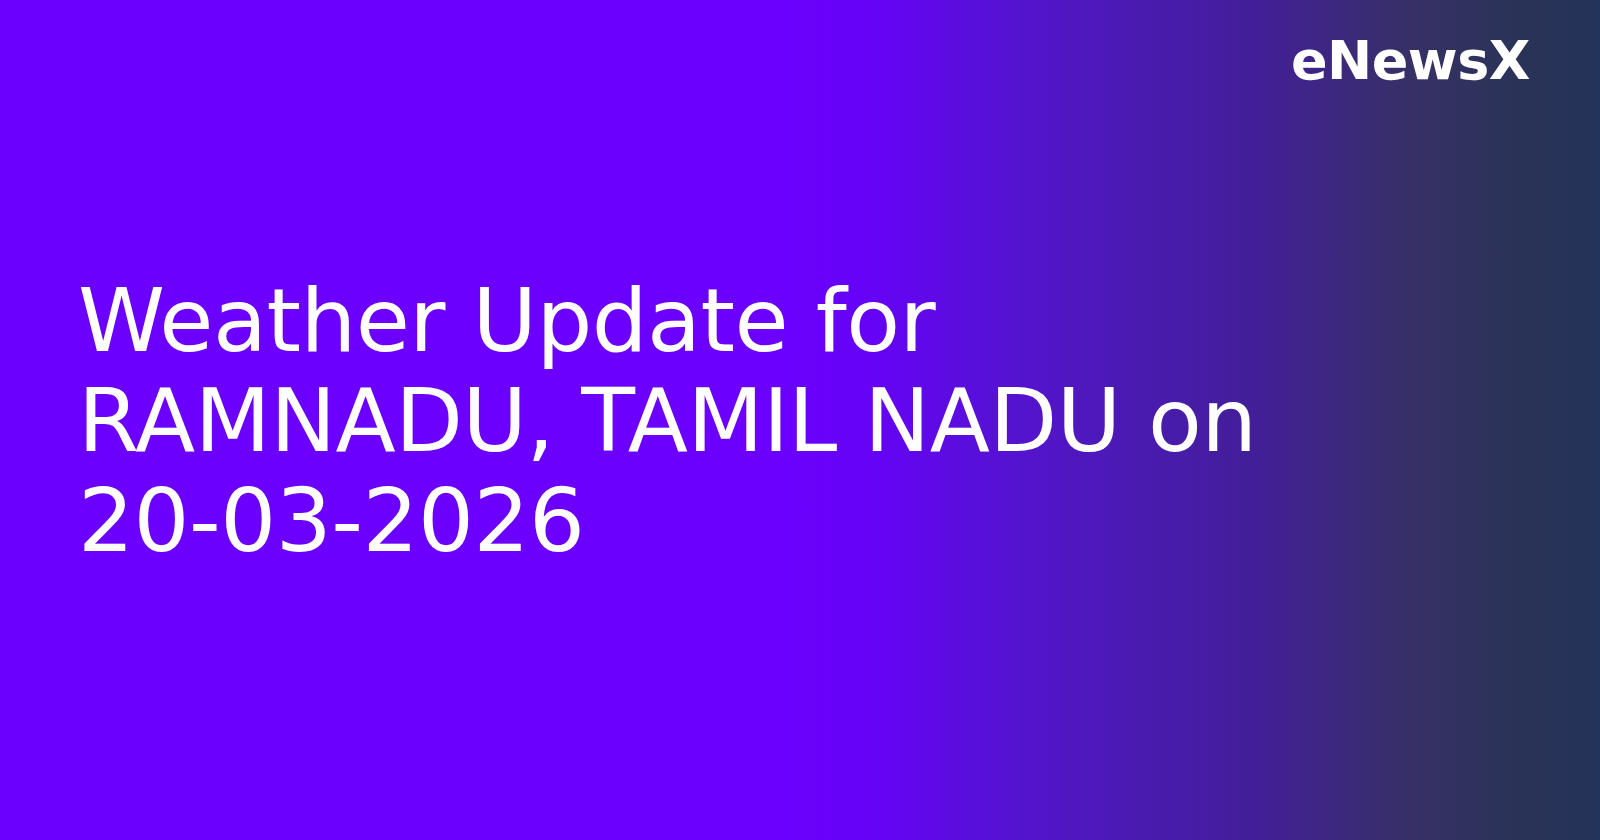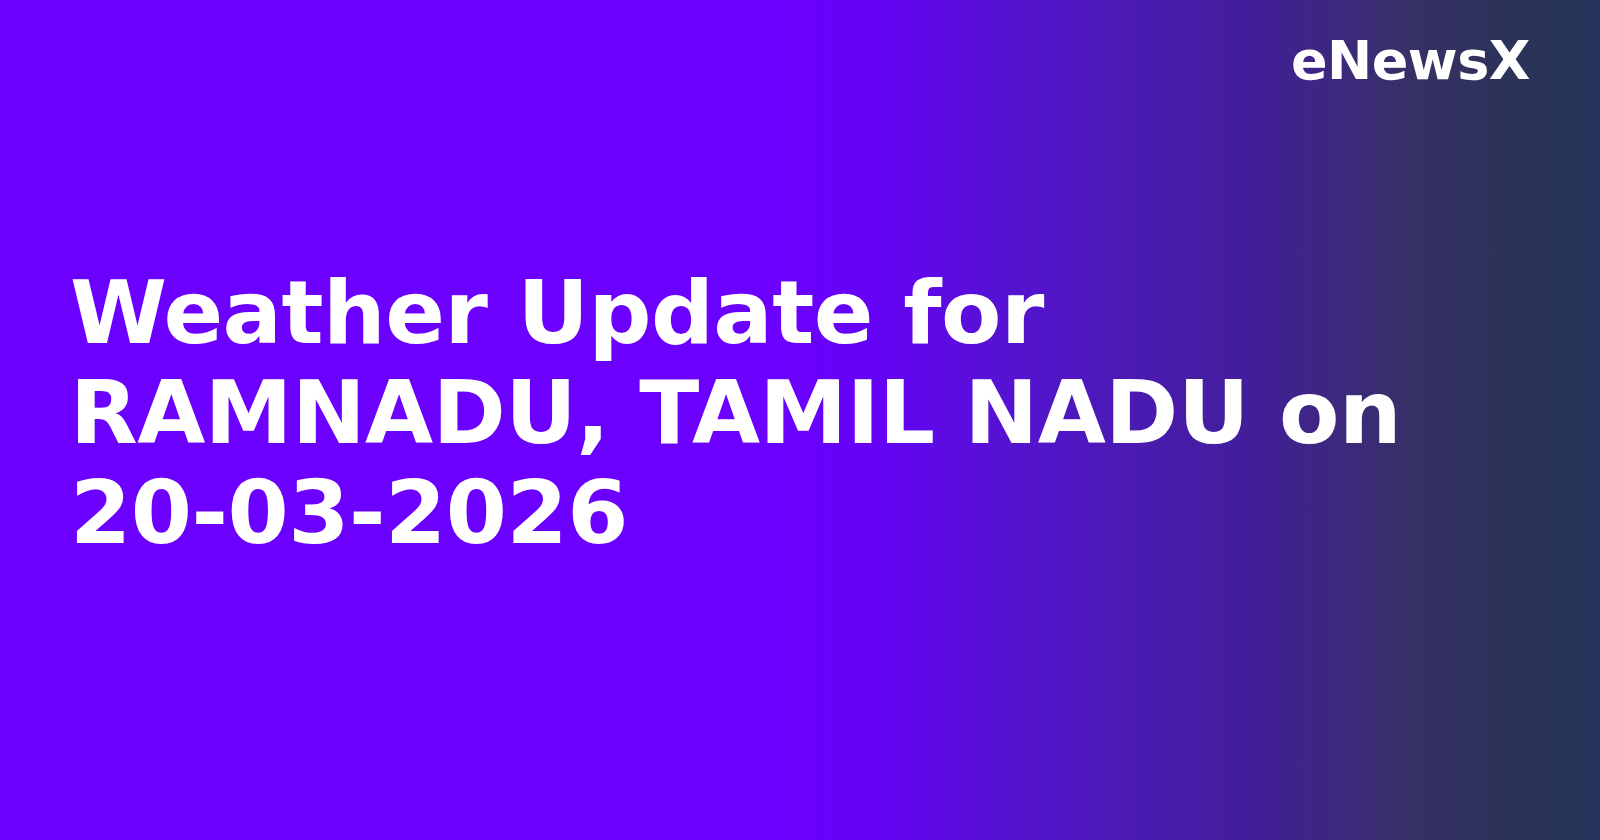--- a/index.html
+++ b/index.html
@@ -46,24 +46,24 @@
     letter-spacing: -0.5px;
     white-space: nowrap;
     text-align: center;
   }
 
   #headline {
     position: absolute;
     left: 62px;
     top: 255px;
     width: 1340px;
-    margin: 8px;
+    margin: 16px;
     color: #ffffff;
     font-family: "DejaVu Sans", "Liberation Sans", sans-serif;
-    font-weight: bold;
+    font-weight: normal;
     font-size: 88px;
     line-height: 100px;
     letter-spacing: -0.5px;
     word-break: normal;
     overflow-wrap: break-word;
   }
 </style>
 </head>
 <body>
 

